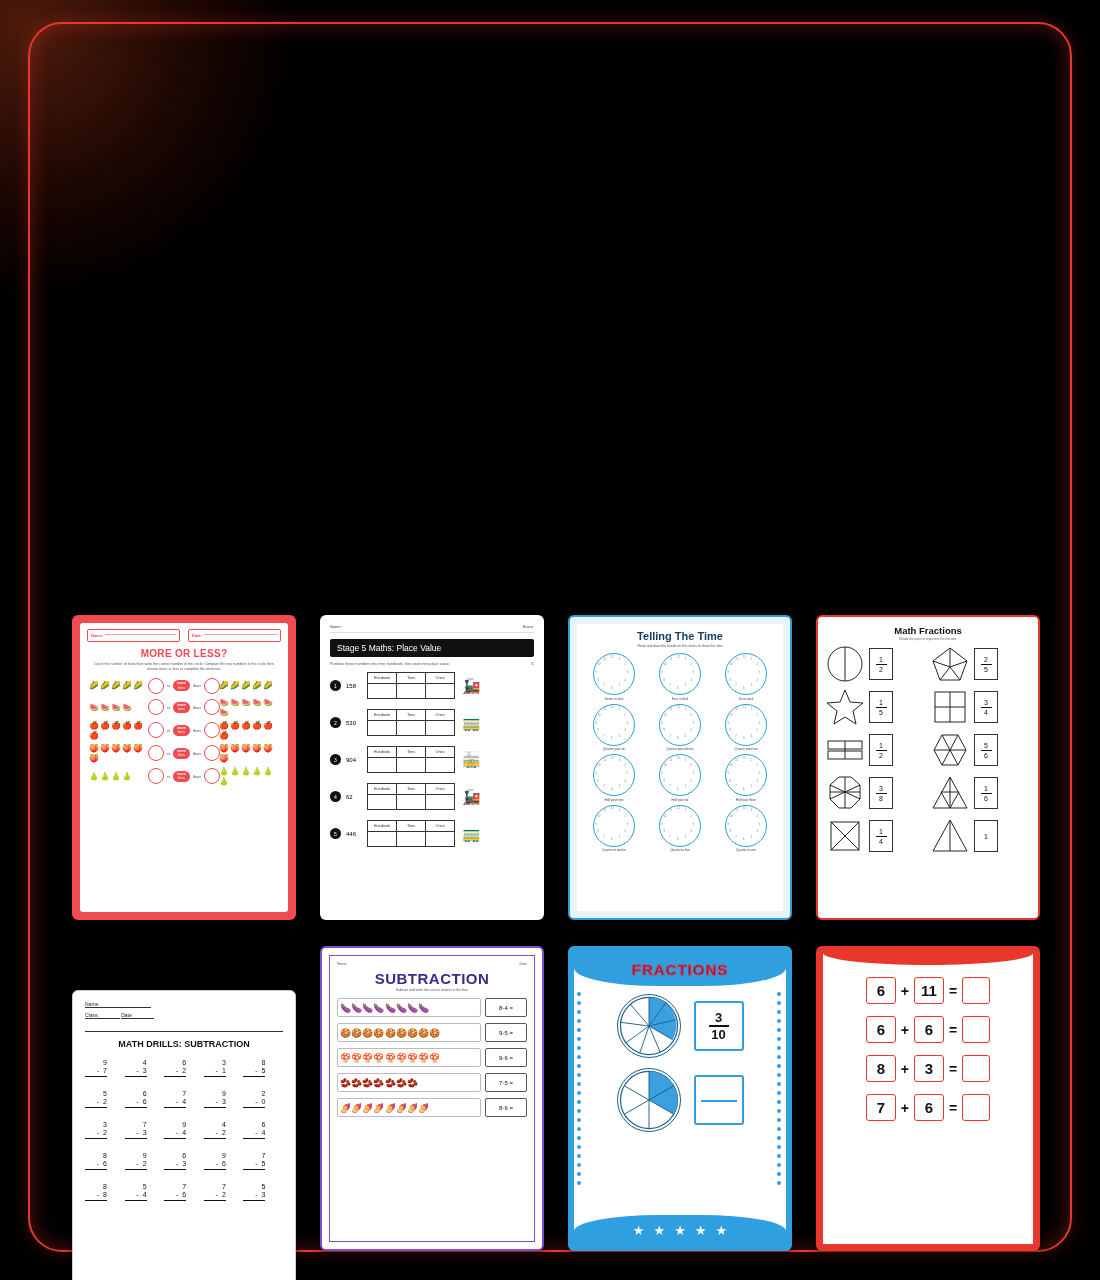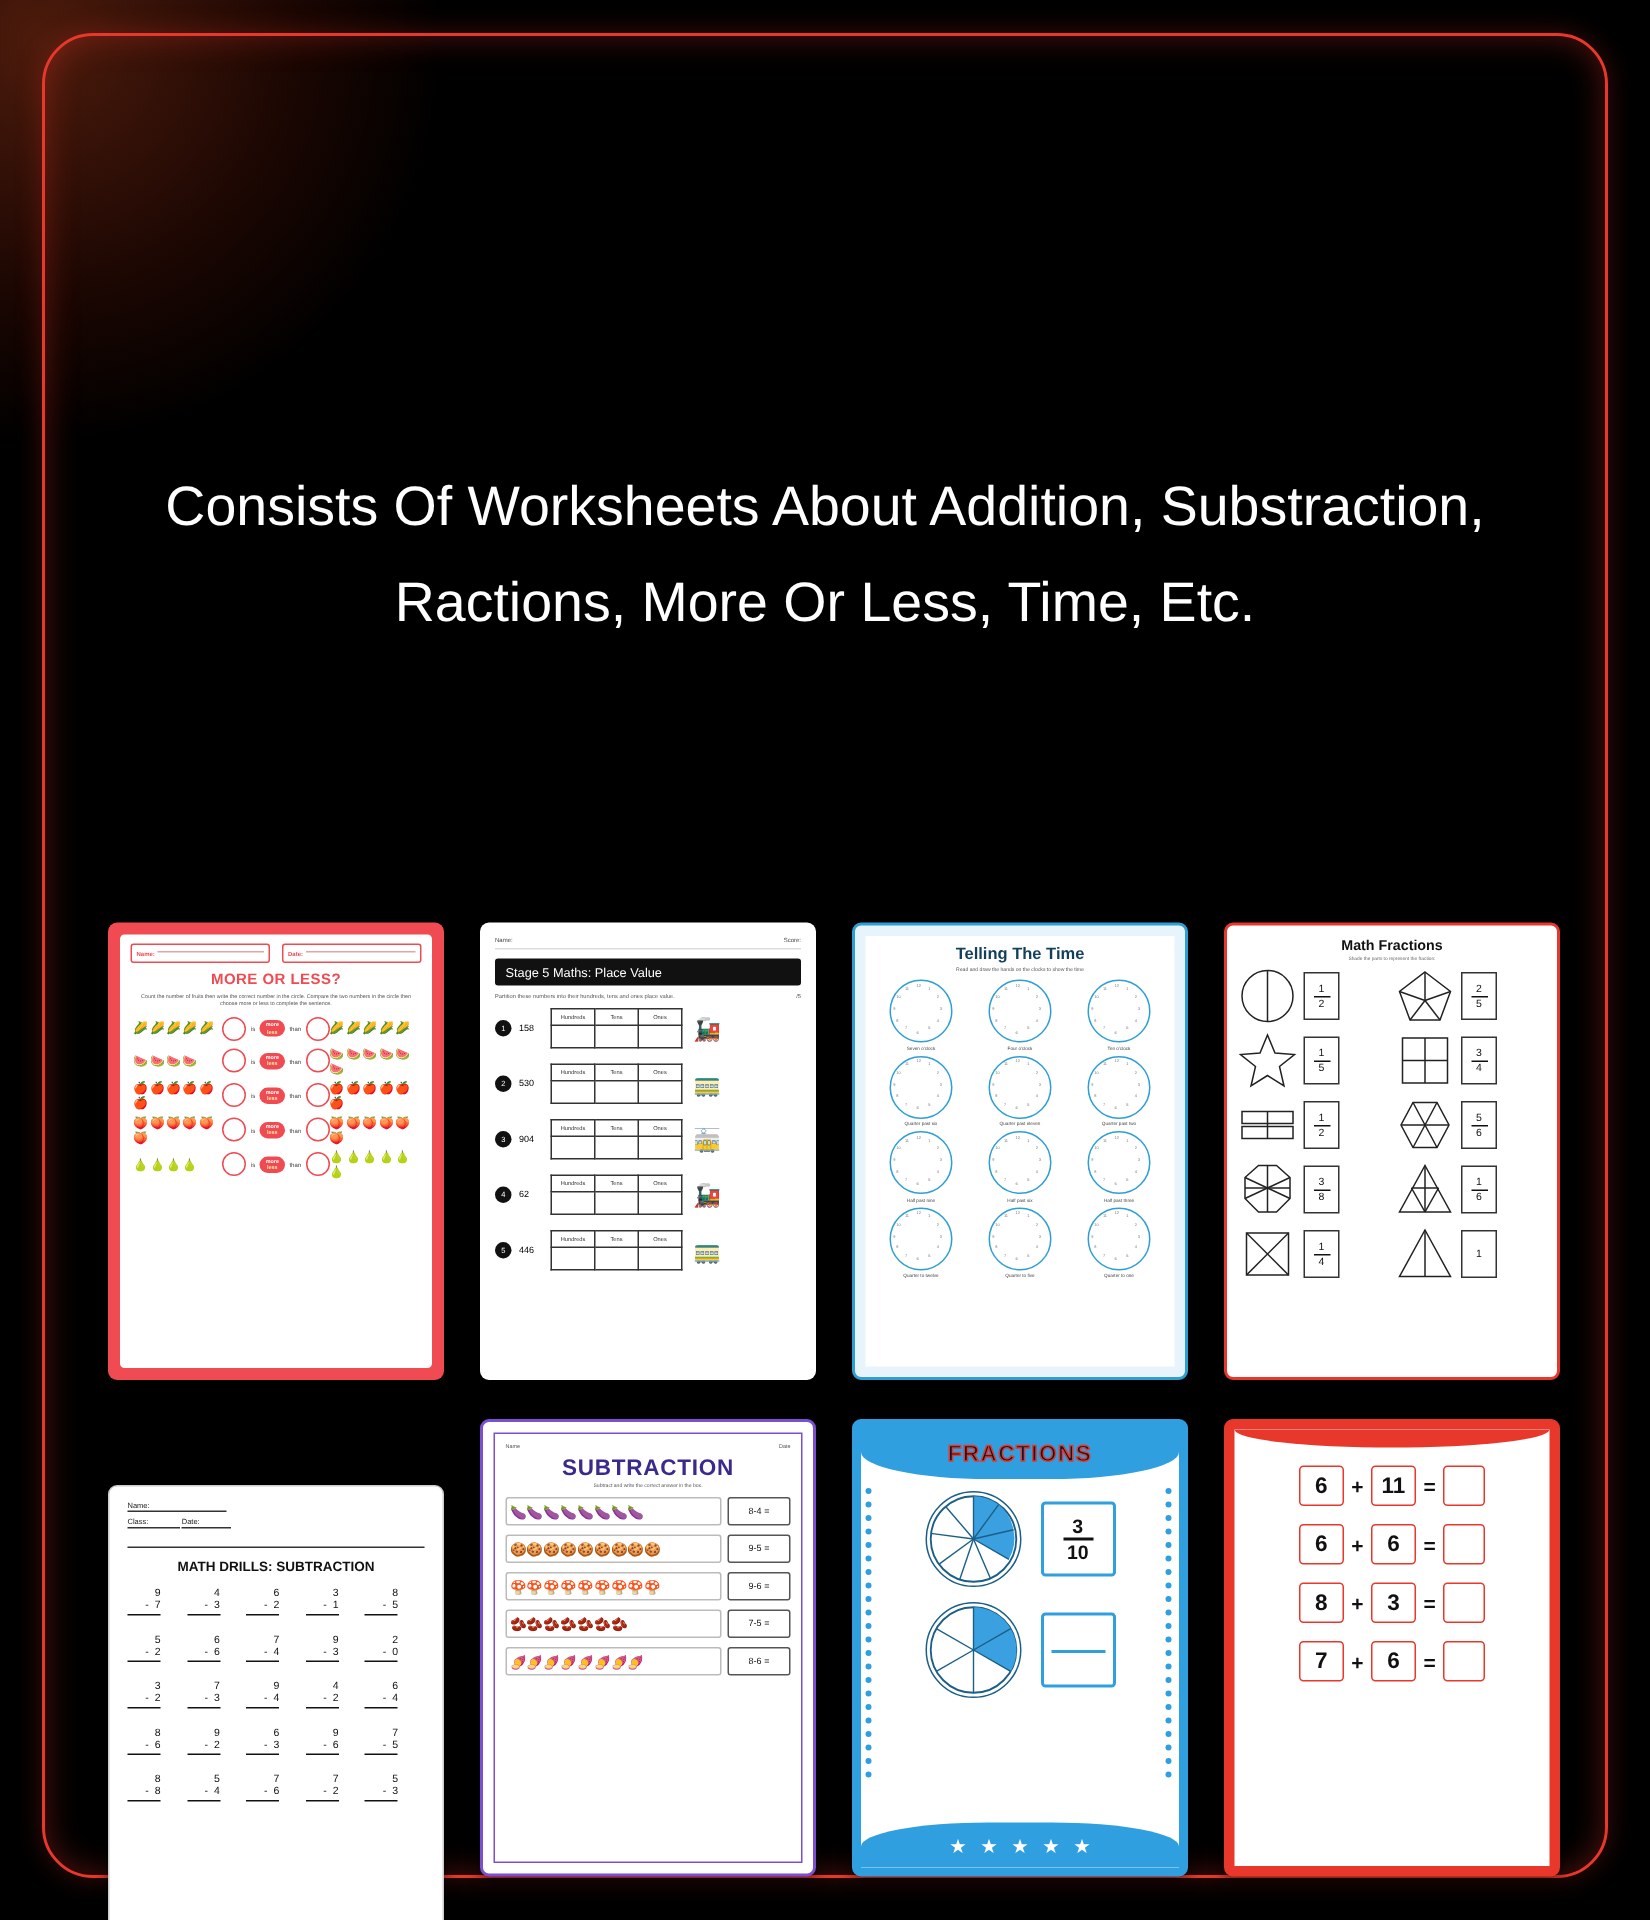--- a/index.html
+++ b/index.html
@@ -118,21 +118,21 @@
   .c6 .desc{text-align:center;font-size:3.4px;color:#555;margin-bottom:6px;}
   .c6 .qr{display:flex;align-items:center;gap:4px;margin-bottom:6px;}
   .c6 .items{flex:1;border:1px solid #bbb;border-radius:2px;height:17px;display:flex;align-items:center;padding:0 2px;gap:0px;overflow:hidden;}
   .c6 .items span{font-size:9px;line-height:10px;}
   .c6 .eq{border:1px solid #555;border-radius:2px;width:40px;height:17px;display:flex;align-items:center;justify-content:center;font-size:6px;color:#111;}
 
   
   .c7{background:#2f9fe0;box-sizing:border-box;padding:6px;}
   .c7 .inner{background:#fff;height:100%;box-sizing:border-box;position:relative;overflow:hidden;}
   .c7 .band{background:#2f9fe0;height:34px;display:flex;align-items:center;justify-content:center;border-bottom-left-radius:40% 18px;border-bottom-right-radius:40% 18px;}
-  .c7 .band b{color:#0f172a;font-size:15px;letter-spacing:1px;-webkit-text-stroke:1px #e03b2f;}
+  .c7 .band b{color:#4c1d95;font-size:15px;letter-spacing:1px;-webkit-text-stroke:1px #e03b2f;}
   .c7 .dots{position:absolute;top:40px;bottom:34px;width:6px;}
   .c7 .dots.l{left:3px;}
   .c7 .dots.r{right:3px;}
   .c7 .dots span{display:block;width:4px;height:4px;border-radius:50%;background:#2f9fe0;margin-bottom:5px;}
   .c7 .body{padding:8px 14px;}
   .c7 .qrow{display:flex;align-items:center;justify-content:center;gap:13px;margin-bottom:10px;}
   .c7 .pie{width:62px;height:62px;border-radius:50%;border:1.5px solid #1b5e86;}
   .c7 .ansbox{border:2px solid #2f9fe0;border-radius:3px;width:46px;height:46px;display:flex;flex-direction:column;align-items:center;justify-content:center;}
   .c7 .ansbox b{font-size:13px;color:#111;line-height:1.05;}
   .c7 .ansbox .bar{width:20px;height:1.5px;background:#111;margin:1px 0;}
@@ -155,21 +155,20 @@
 </style>
 </head>
 <body>
 
 <div class="glow-tl"></div>
 <div class="frame"></div>
 
 <div class="content">
 
 
-  <div class="subtitle">Consists Of Worksheets About Addition, Substraction, Ractions, More Or Less, Time, Etc.</div>
 
   <div class="grid">
 
     <div class="card c1">
       <div class="inner">
         <div class="nmrow">
           <div class="nmbox">
               <b>Name:</b>
               <span class="nmline"></span>
             </div>

